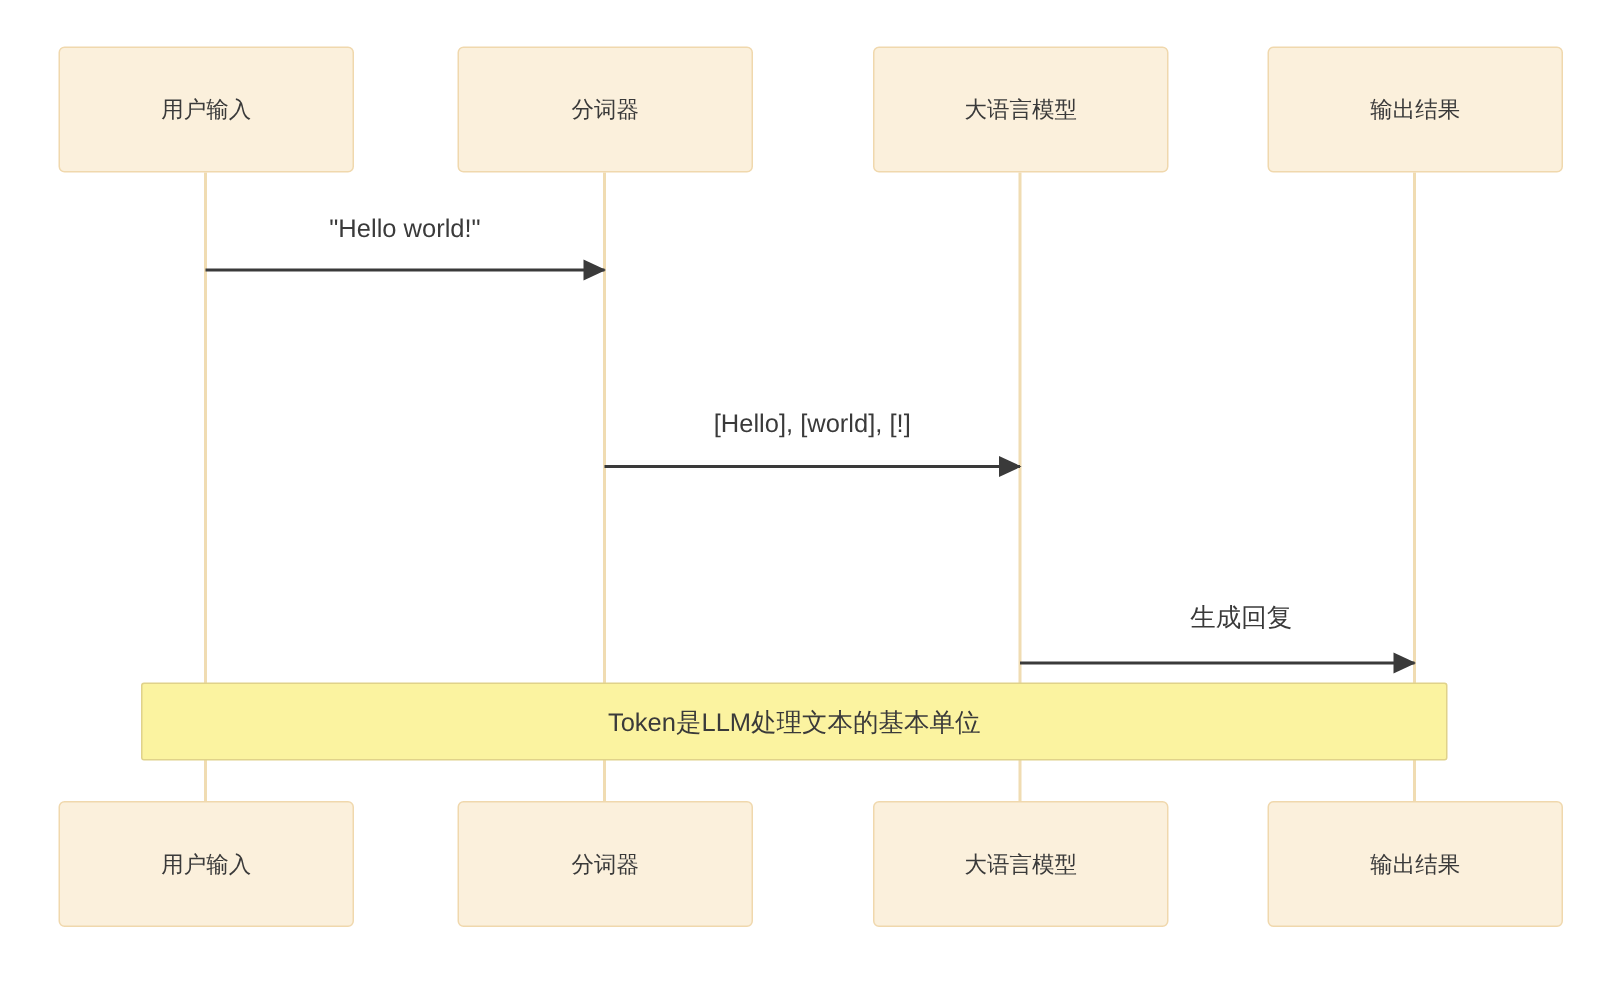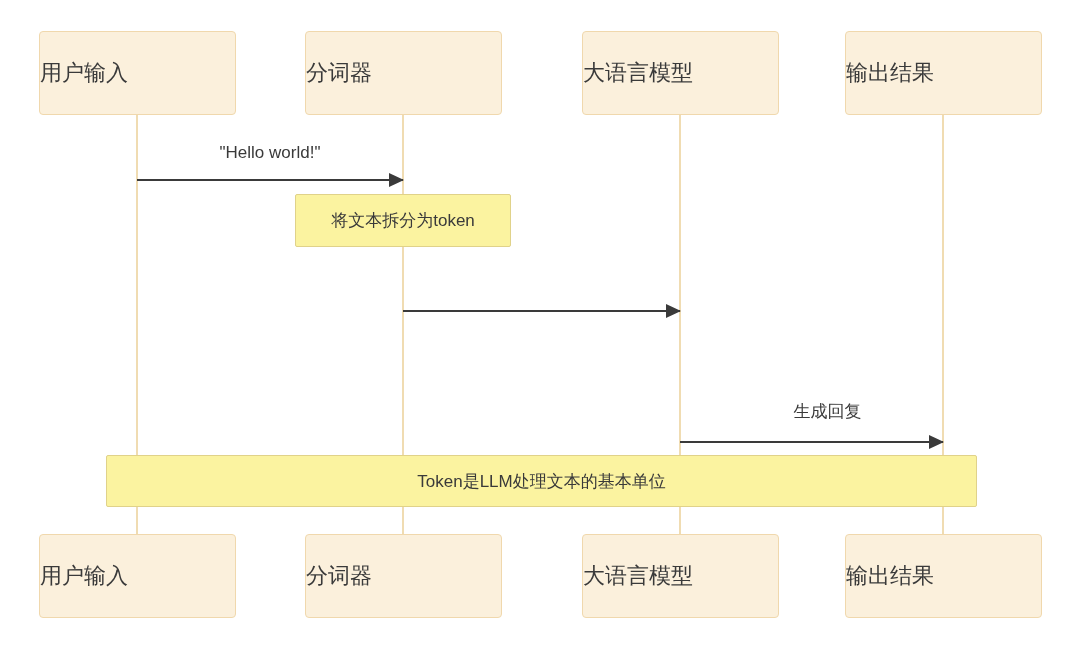--- a/index.html
+++ b/index.html
@@ -26,22 +26,22 @@
     background:var(--lifeline);
     z-index:1;
   }
   .actor{
     position:absolute;
     width:197px;height:84px;
     background:var(--actor-fill);
     border:1.5px solid var(--actor-border);
     border-radius:4px;
     box-sizing:border-box;
-    display:flex;align-items:center;
-    font-size:22px;
+    display:flex;align-items:center;justify-content:center;
+    font-size:15px;
     z-index:3;
   }
   .actor-top{top:31px;}
   .actor-bottom{top:534px;}
   .msg-label{
     position:absolute;
     height:30px;line-height:30px;
     text-align:center;
     font-size:17px;
     z-index:2;
@@ -93,31 +93,29 @@
   <div class="actor actor-top" style="left:582px">
     <span>大语言模型</span>
   </div>
   <div class="actor actor-top" style="left:845px">
     <span>输出结果</span>
   </div>
 
   <div class="msg-label" style="left:137px;top:138px;width:266px">"Hello world!"</div>
   <div class="msg-line" style="left:137px;top:179px;width:266px"></div>
 
-  <div class="note" style="left:295px;top:194px;width:216px;height:53px">
-    <span>将文本拆分为token</span>
-  </div>
 
+  <div class="msg-label" style="left:403px;top:268px;width:277px">[Hello], [world], [!]</div>
   <div class="msg-line" style="left:403px;top:310px;width:277px"></div>
 
 
   <div class="msg-label" style="left:696px;top:397px;width:263px">生成回复</div>
   <div class="msg-line" style="left:680px;top:441px;width:263px"></div>
 
-  <div class="note" style="left:106px;top:455px;width:871px;height:52px">
+  <div class="note" style="left:94px;top:455px;width:871px;height:52px">
     <span>Token是LLM处理文本的基本单位</span>
   </div>
 
   <div class="actor actor-bottom" style="left:39px">
     <span>用户输入</span>
   </div>
   <div class="actor actor-bottom" style="left:305px">
     <span>分词器</span>
   </div>
   <div class="actor actor-bottom" style="left:582px">

